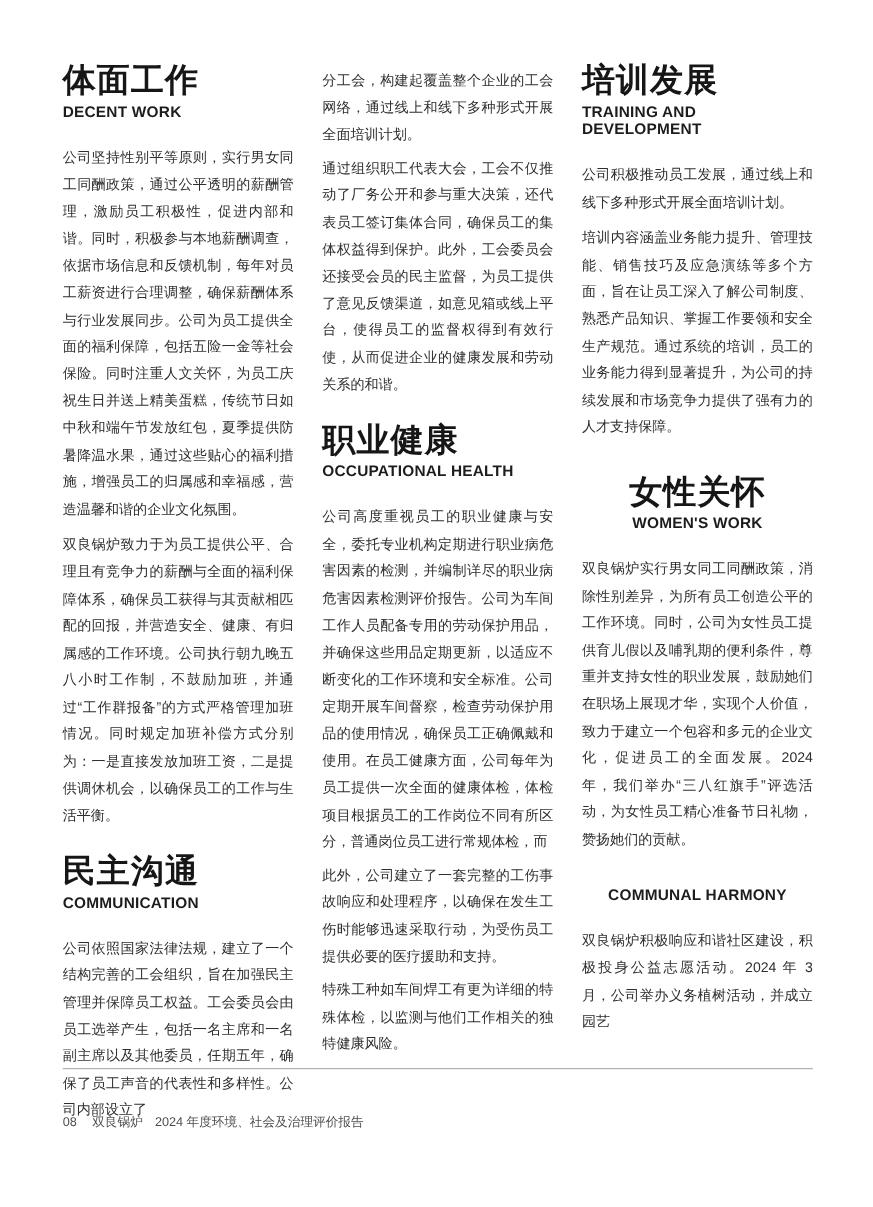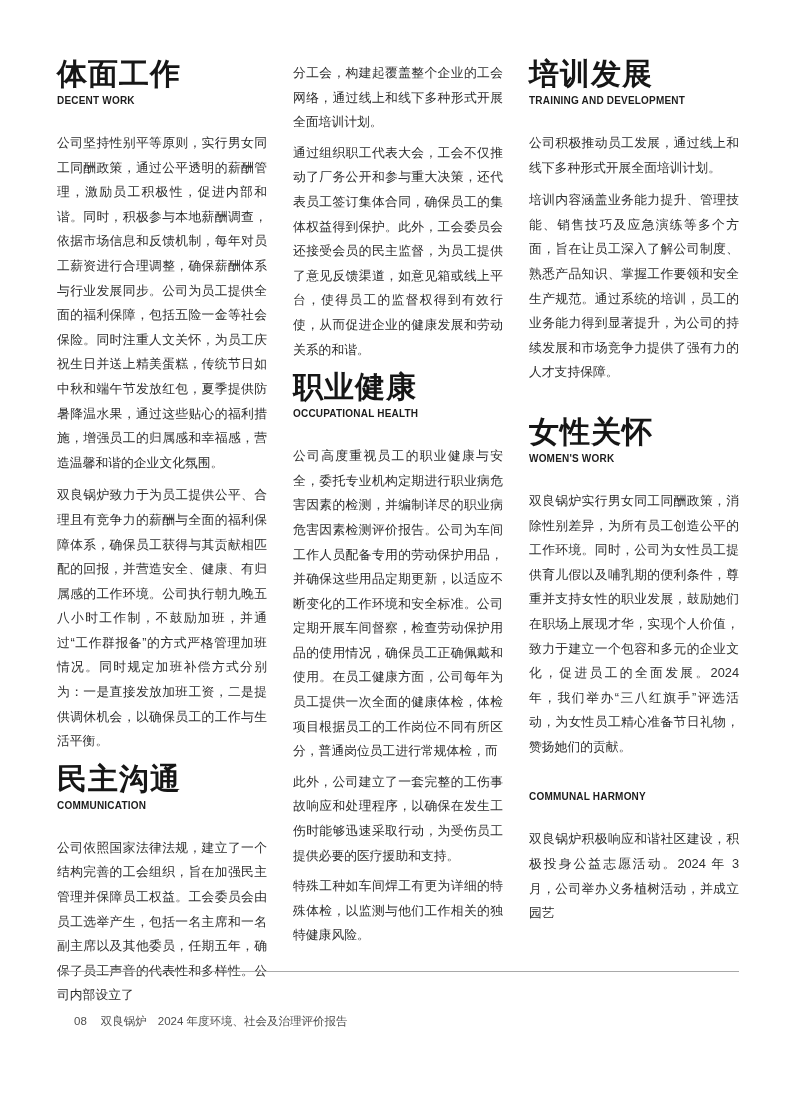--- a/index.html
+++ b/index.html
@@ -21,33 +21,33 @@
     left: 57px;
     width: 682px;
     display: flex;
     gap: 26px;
   }
   .col {
     width: 210px;
     flex: 0 0 210px;
   }
   .section-head { margin: 0 0 22px 0; }
-  .section-head.mt { margin-top: 8px; }
-  .col-3 .section-head.mt { margin-top: 30px; }
+  .section-head.mt { margin-top: 22px; }
+  .col-3 .section-head.mt { margin-top: 30px; text-align: center; }
   .zh-title {
     margin: 0;
     font-size: 30px;
     line-height: 34px;
     font-weight: 800;
     color: #161616;
     letter-spacing: 1px;
   }
   .en-title {
     margin: 2px 0 0 0;
-    font-size: 10px;
+    font-size: 14px;
     line-height: 16px;
     font-weight: 700;
     color: #1c1c1c;
     letter-spacing: 0.2px;
   }
   p.body {
     margin: 0 0 8px 0;
     font-size: 12.8px;
     line-height: 24.6px;
     color: #2e2e2e;
@@ -67,21 +67,21 @@
   .footer {
     position: absolute;
     top: 1014px;
     left: 57px;
     display: flex;
     align-items: baseline;
     font-size: 11.5px;
     line-height: 14px;
     color: #4f4f4f;
   }
-  .footer .page-num { margin-right: 14px; margin-left: 17px; }
+  .footer .page-num { margin-right: 14px; }
   .footer .company { margin-right: 11px; }
 </style>
 </head>
 <body>
 
 <div class="page">
 
   <div class="columns">
 
     <div class="col col-1">

